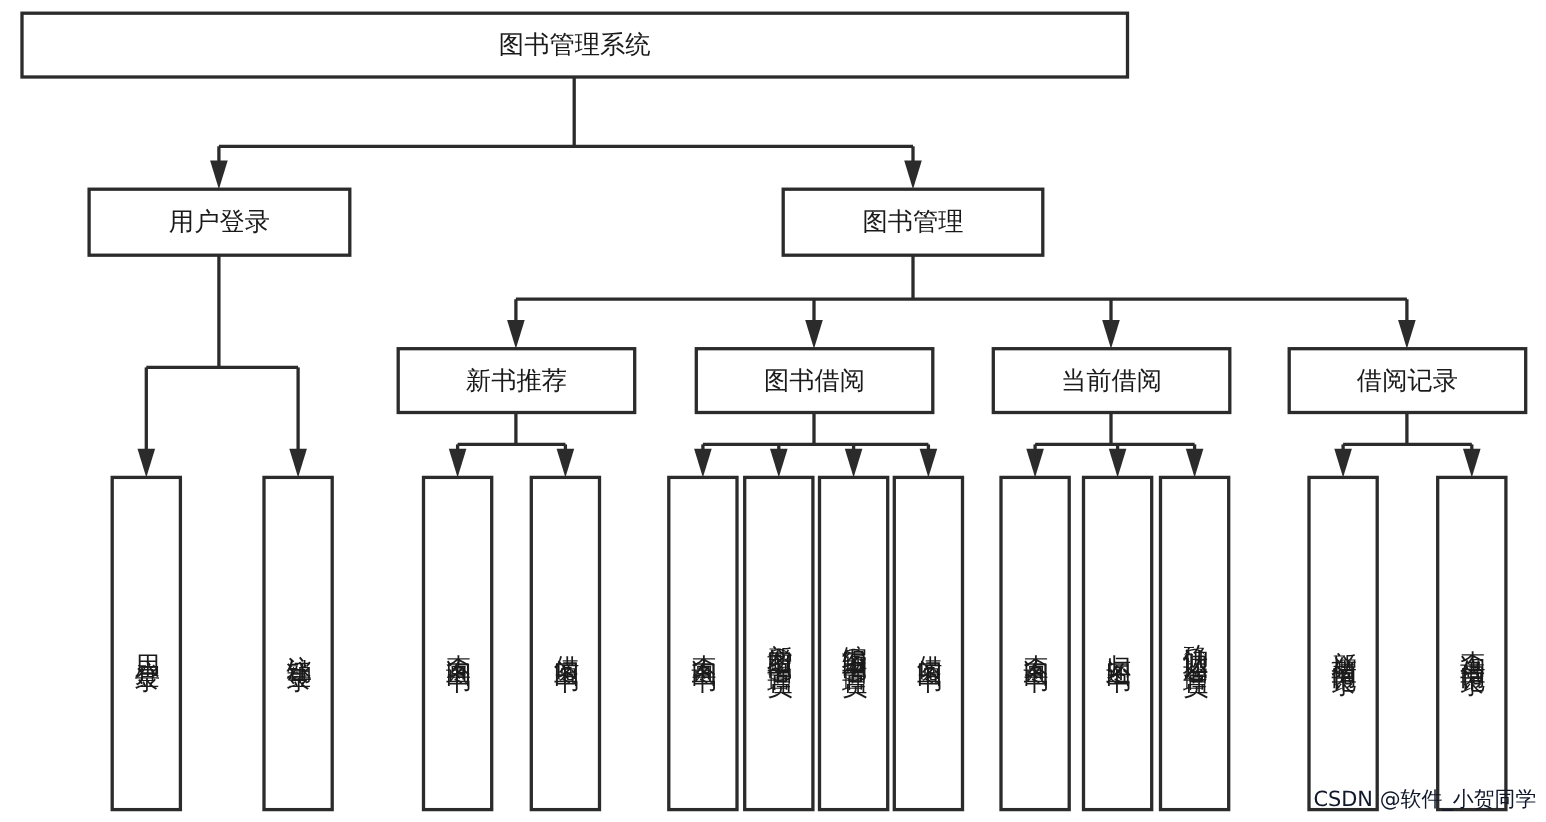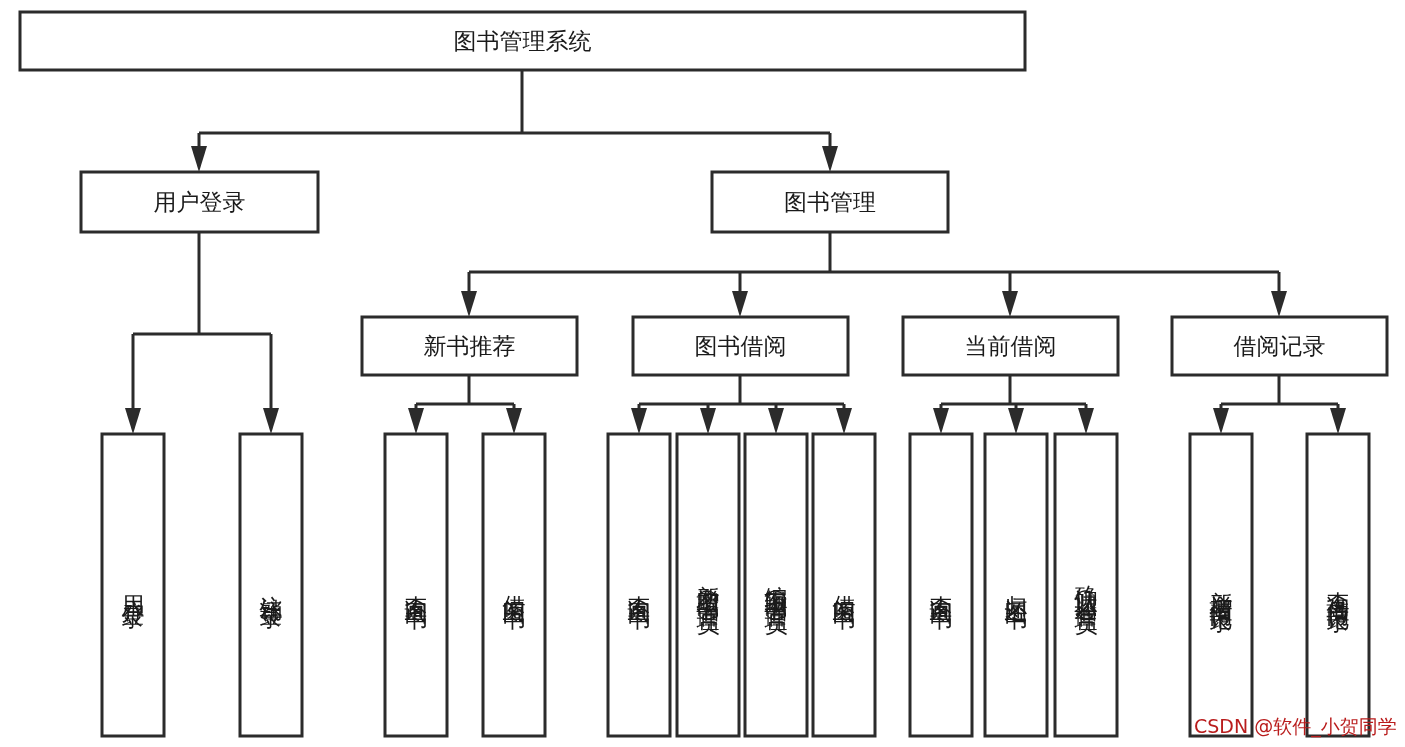--- a/index.html
+++ b/index.html
@@ -63,21 +63,21 @@
     letter-spacing: 4px;
     color: #1a1a1a;
     white-space: nowrap;
     pointer-events: none;
     user-select: none;
   }
   .watermark {
     position: absolute;
     font-family: "DejaVu Sans", "Liberation Sans", sans-serif;
     font-size: 19px;
-    color: #b91c1c;
+    color: #0f172a;
     white-space: nowrap;
     user-select: none;
   }
 </style>
 </head>
 <body>
 
 <div id="diagram-root">
   <svg id="tree-svg" viewBox="0 0 1405 747" xmlns="http://www.w3.org/2000/svg">
     <g id="connector-layer">

